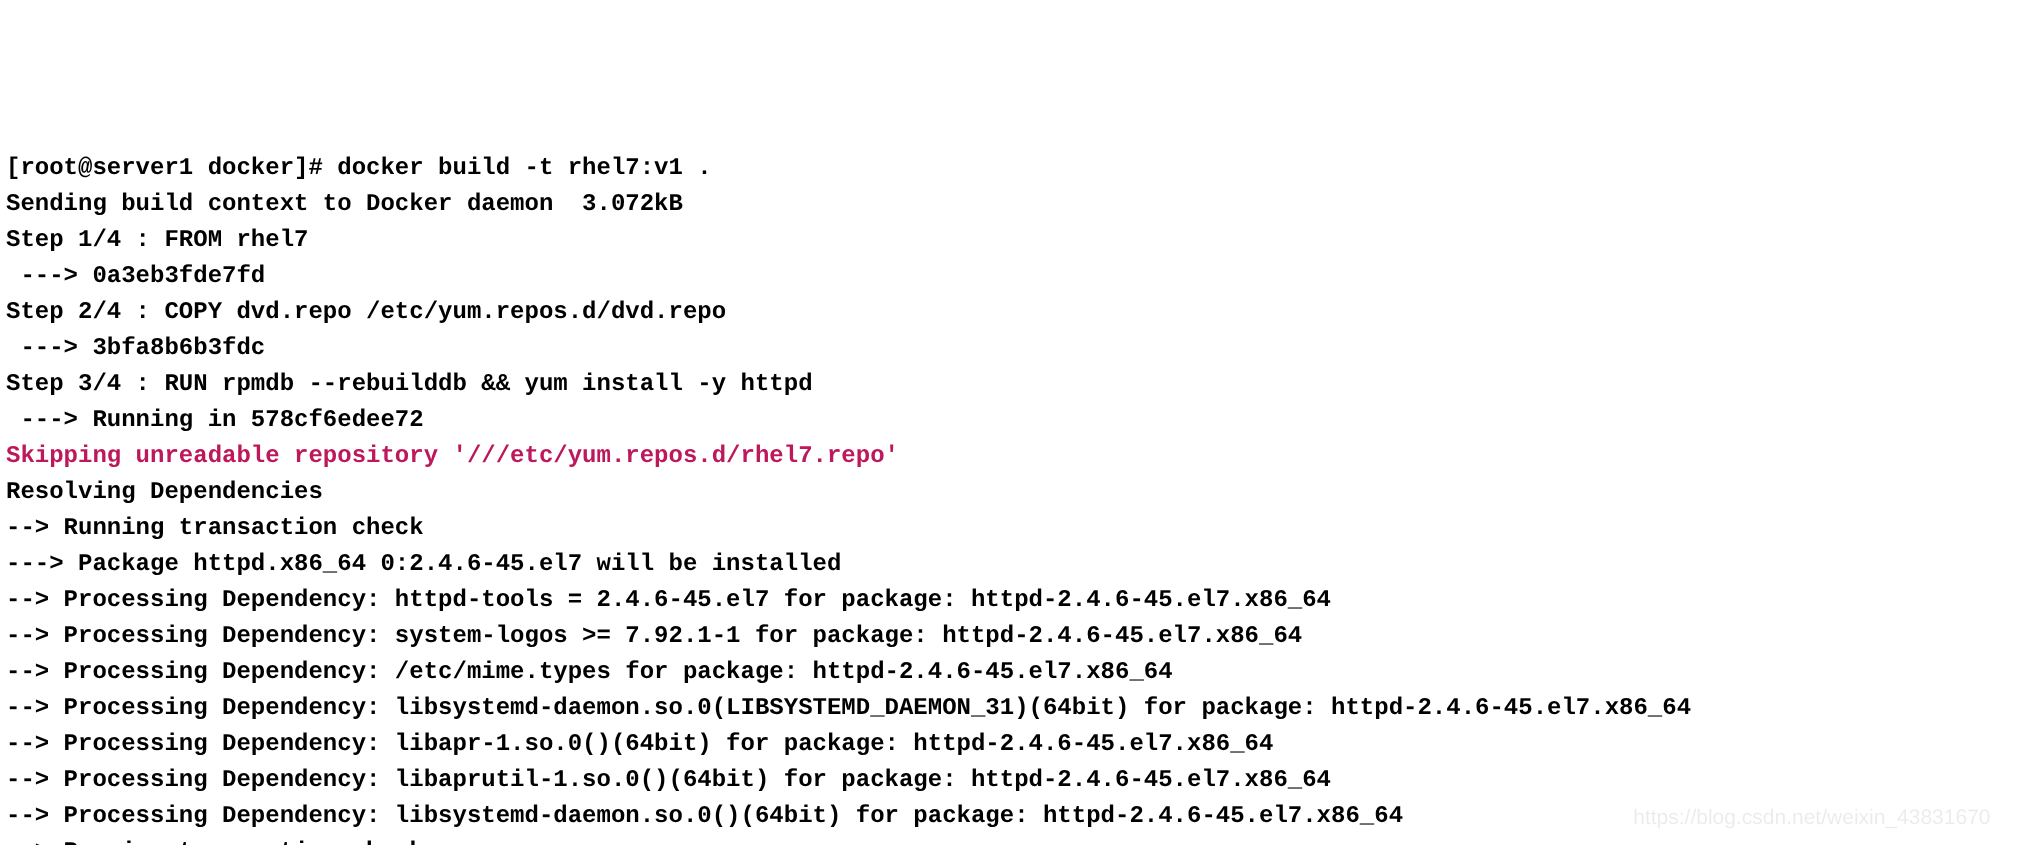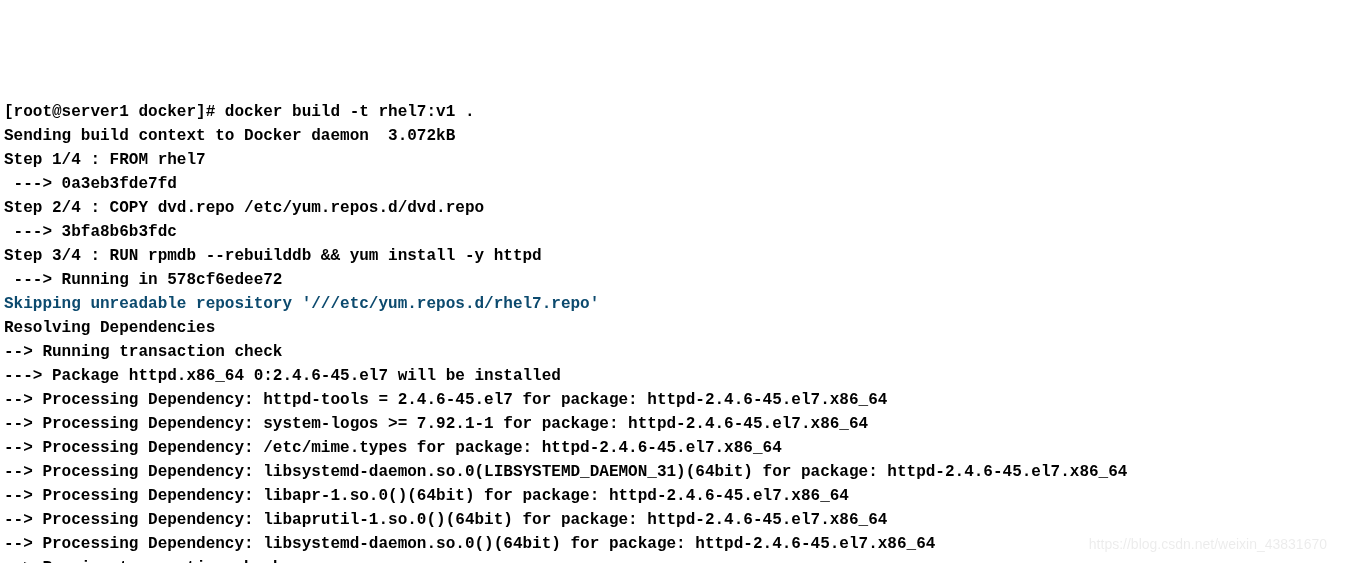--- a/index.html
+++ b/index.html
@@ -8,21 +8,21 @@
       background: #ffffff;
       font-family: "Courier New", Courier, monospace;
       font-size: 16px;
       font-weight: bold;
       line-height: 1.5;
       color: #000000;
       white-space: pre;
       overflow: hidden;
     }
     .red {
-      color: #0c4a6e;
+      color: #be185d;
     }
     .watermark {
       position: fixed;
       right: 24px;
       bottom: 8px;
       color: rgba(0,0,0,0.08);
       font-family: Arial, sans-serif;
       font-weight: normal;
       font-size: 14px;
     }

